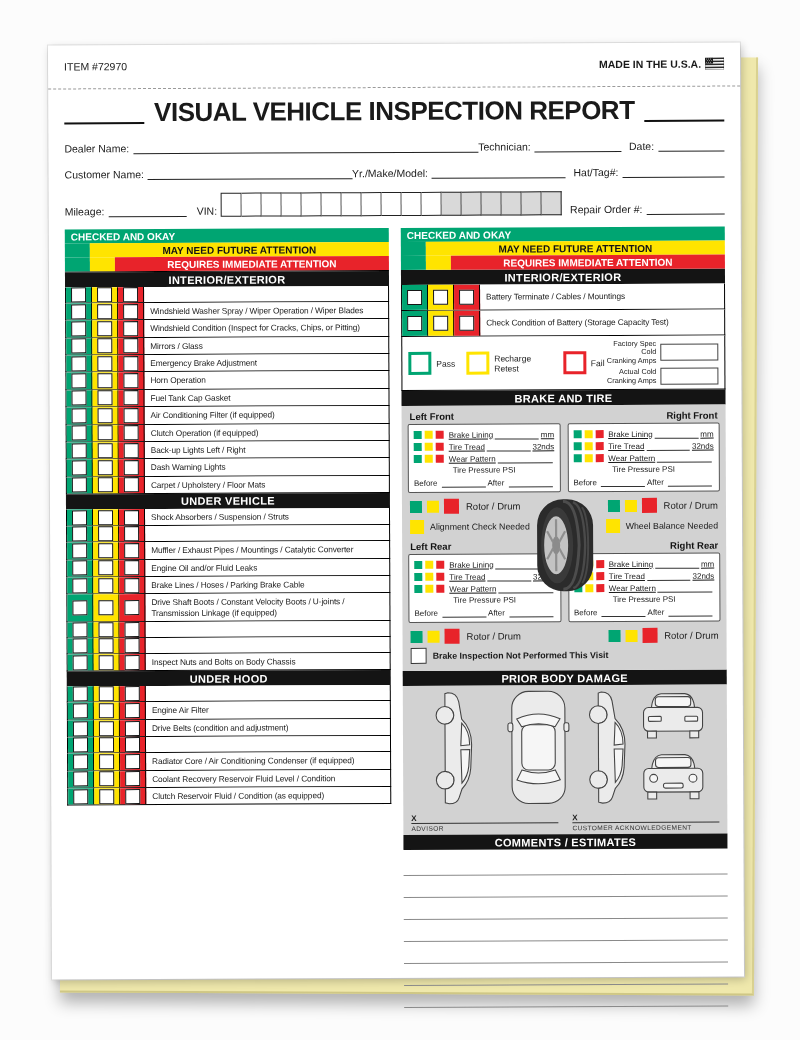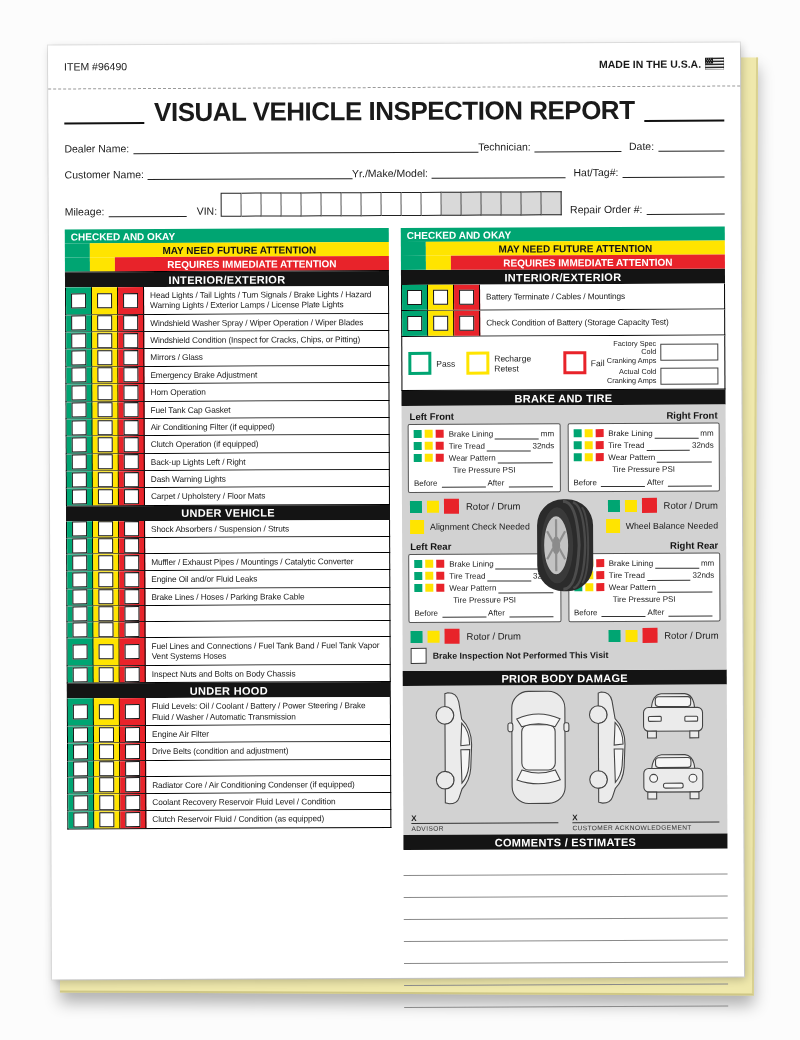--- a/index.html
+++ b/index.html
@@ -68,21 +68,21 @@
   .pf span{font-size:8.5px;}
   .amps{margin-left:auto;display:flex;flex-direction:column;gap:3px;}
   .amprow{display:flex;align-items:center;justify-content:flex-end;gap:4px;}
   .amplab{font-size:7.3px;text-align:right;line-height:1.15;color:#222;}
   .ampbox{width:56px;height:15px;border:1px solid #444;background:#fff;flex:none;}
   
   .graypanel{background:#d2d2d2;padding:4px 6px 5px;position:relative;}
   .wnames{display:flex;justify-content:space-between;font-size:9.5px;font-weight:bold;color:#111;padding:1px 2px 2px;}
   .wheels{display:flex;gap:7px;}
   .wheel-box{flex:1;background:#fff;border:1px solid #555;border-radius:2px;padding:3px 5px 4px;font-size:8px;}
-  .wrow{display:flex;margin:2px 0;}
+  .wrow{display:flex;align-items:center;margin:2px 0;text-decoration:underline;}
   .sq{width:8px;height:8px;flex:none;display:inline-block;margin-right:3px;}
   .sq.g{background:#00a572;}
   .sq.y{background:#ffe400;}
   .sq.r{background:#e8232a;}
   .wlab{white-space:nowrap;margin-left:2px;}
   .wfill{flex:1;border-bottom:1px solid #333;height:9px;min-width:8px;margin:0 2px;}
   .wunit{white-space:nowrap;}
   .tpsi{text-align:center;font-size:8px;margin:0 0 2px;}
   .ba{display:flex;align-items:flex-end;margin-top:3px;font-size:8px;}
   .balab{white-space:nowrap;margin-right:2px;}
@@ -111,21 +111,21 @@
 </style>
 </head>
 <body>
 
 <div class="carbon-sheet"></div>
 
 <div class="sheet">
   <div class="inner">
 
     <div class="topstrip">
-      <span class="item-no">ITEM #96490</span>
+      <span class="item-no">ITEM #72970</span>
       <span class="madein">
         <span>MADE IN THE U.S.A.</span>
         <svg width="19" height="12" viewBox="0 0 19 12">
           <rect width="19" height="12" fill="#fff" stroke="#222" stroke-width="0.6"></rect>
           <g fill="#2b2b2b">
             <rect y="0" width="19" height="1.5"></rect>
               <rect y="3" width="19" height="1.5"></rect>
             <rect y="6" width="19" height="1.5"></rect>
               <rect y="9" width="19" height="1.5"></rect>
           </g>
@@ -214,21 +214,20 @@
             <div class="crow">
               <span class="ccell bg-g">
                 <span class="cbox"></span>
               </span>
               <span class="ccell bg-y">
                 <span class="cbox"></span>
               </span>
               <span class="ccell bg-r">
                 <span class="cbox"></span>
               </span>
-              <span class="ctext">Head Lights / Tail Lights / Turn Signals / Brake Lights / Hazard Warning Lights / Exterior Lamps / License Plate Lights</span>
             </div>
             <div class="crow">
               <span class="ccell bg-g">
                 <span class="cbox"></span>
               </span>
               <span class="ccell bg-y">
                 <span class="cbox"></span>
               </span>
               <span class="ccell bg-r">
                 <span class="cbox"></span>
@@ -418,43 +417,43 @@
             <div class="crow">
               <span class="ccell bg-g">
                 <span class="cbox"></span>
               </span>
               <span class="ccell bg-y">
                 <span class="cbox"></span>
               </span>
               <span class="ccell bg-r">
                 <span class="cbox"></span>
               </span>
-            </div>
-            <div class="crow">
-              <span class="ccell bg-g">
-                <span class="cbox"></span>
-              </span>
-              <span class="ccell bg-y">
-                <span class="cbox"></span>
-              </span>
-              <span class="ccell bg-r">
-                <span class="cbox"></span>
-              </span>
-            </div>
-            <div class="crow">
-              <span class="ccell bg-g">
-                <span class="cbox"></span>
-              </span>
-              <span class="ccell bg-y">
-                <span class="cbox"></span>
-              </span>
-              <span class="ccell bg-r">
-                <span class="cbox"></span>
-              </span>
-              <span class="ctext">Fuel Lines and Connections / Fuel Tank Band / Fuel Tank Vapor Vent Systems Hoses</span>
+              <span class="ctext">Drive Shaft Boots / Constant Velocity Boots / U-joints / Transmission Linkage (if equipped)</span>
+            </div>
+            <div class="crow">
+              <span class="ccell bg-g">
+                <span class="cbox"></span>
+              </span>
+              <span class="ccell bg-y">
+                <span class="cbox"></span>
+              </span>
+              <span class="ccell bg-r">
+                <span class="cbox"></span>
+              </span>
+            </div>
+            <div class="crow">
+              <span class="ccell bg-g">
+                <span class="cbox"></span>
+              </span>
+              <span class="ccell bg-y">
+                <span class="cbox"></span>
+              </span>
+              <span class="ccell bg-r">
+                <span class="cbox"></span>
+              </span>
             </div>
             <div class="crow">
               <span class="ccell bg-g">
                 <span class="cbox"></span>
               </span>
               <span class="ccell bg-y">
                 <span class="cbox"></span>
               </span>
               <span class="ccell bg-r">
                 <span class="cbox"></span>
@@ -465,21 +464,20 @@
             <div class="crow">
               <span class="ccell bg-g">
                 <span class="cbox"></span>
               </span>
               <span class="ccell bg-y">
                 <span class="cbox"></span>
               </span>
               <span class="ccell bg-r">
                 <span class="cbox"></span>
               </span>
-              <span class="ctext">Fluid Levels: Oil / Coolant / Battery / Power Steering / Brake Fluid / Washer / Automatic Transmission</span>
             </div>
             <div class="crow">
               <span class="ccell bg-g">
                 <span class="cbox"></span>
               </span>
               <span class="ccell bg-y">
                 <span class="cbox"></span>
               </span>
               <span class="ccell bg-r">
                 <span class="cbox"></span>

